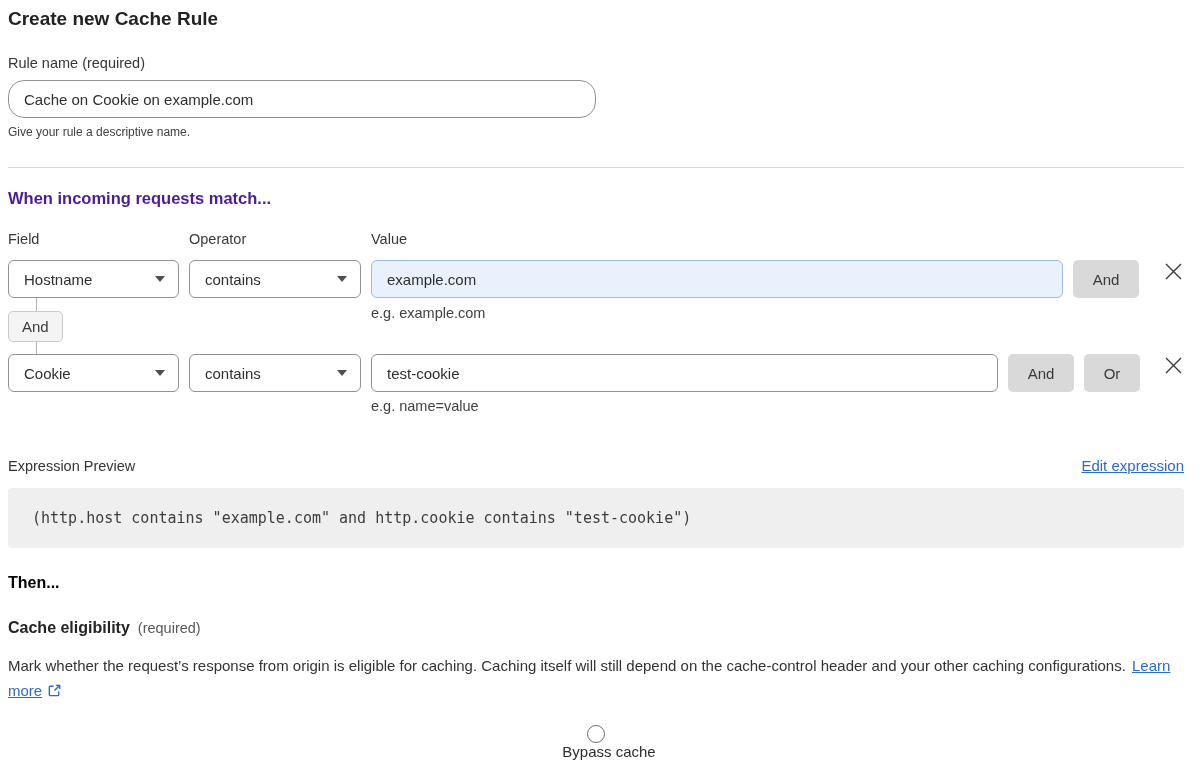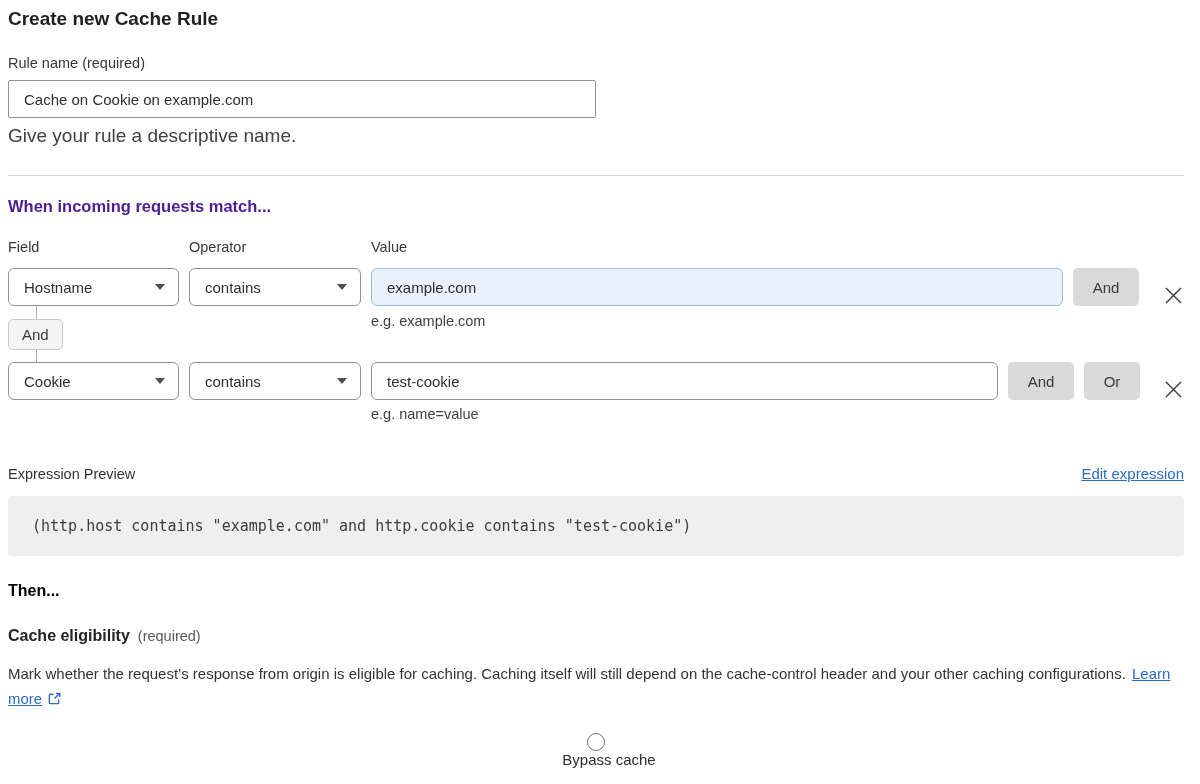--- a/index.html
+++ b/index.html
@@ -10,35 +10,35 @@
     -webkit-font-smoothing: antialiased;
   }
   .page { width: 1176px; margin-left: 8px; padding-top: 8px; }
 
   h1.page-title { font-size: 19px; line-height: 22px; font-weight: 700; color: #222; }
 
   .field-label { margin-top: 25px; font-size: 14.5px; color: #363636; }
 
   .text-input {
     display: block; margin-top: 9px; height: 38px; width: 588px;
-    border: 1px solid #929292; border-radius: 2px; background: #fff;
+    border: 1px solid #929292; border-radius: 16px; background: #fff;
     padding: 0 15px; font-size: 15px; color: #2f2f2f;
     font-family: "Liberation Sans", sans-serif; outline: none;
   }
-  .helper { margin-top: 7px; font-size: 19px; color: #414141; }
+  .helper { margin-top: 7px; font-size: 12px; color: #414141; }
 
   hr.divider { margin-top: 28px; border: none; border-top: 1px solid #d8d8d8; }
 
   h2.section-heading { margin-top: 21px; font-size: 16.5px; font-weight: 700; color: #4c1d95; }
 
   .col-labels { margin-top: 23px; display: flex; font-size: 14.5px; color: #383838; }
   .col-labels .c1 { width: 181px; }
   .col-labels .c2 { width: 182px; }
 
-  .cond-row { margin-top: 13px; display: flex; column-gap: 10px; align-items: flex-end; width: 1176px; }
+  .cond-row { margin-top: 13px; display: flex; column-gap: 10px; align-items: flex-start; width: 1176px; }
   .cond-row.second { margin-top: 0; }
 
   .select {
     height: 38px; border: 1px solid #929292; border-radius: 6px; background: #fff;
     display: flex; align-items: center; justify-content: space-between;
     padding: 0 13px 0 15px; font-size: 15px; color: #2f2f2f; cursor: pointer;
   }
   .select.w-field { width: 171px; }
   .select.w-op { width: 172px; }
 

